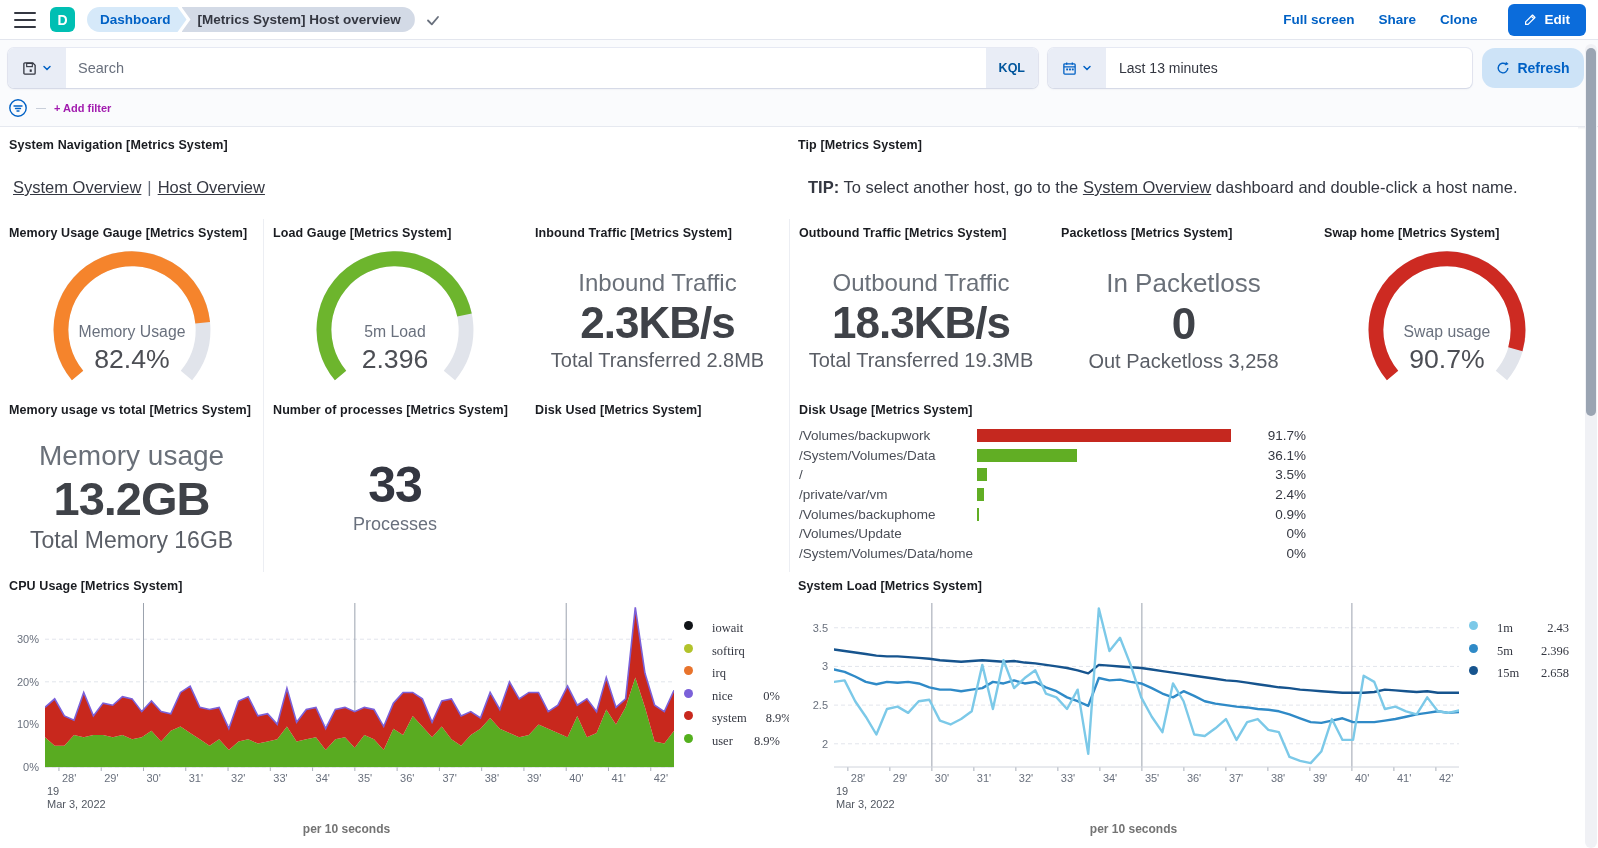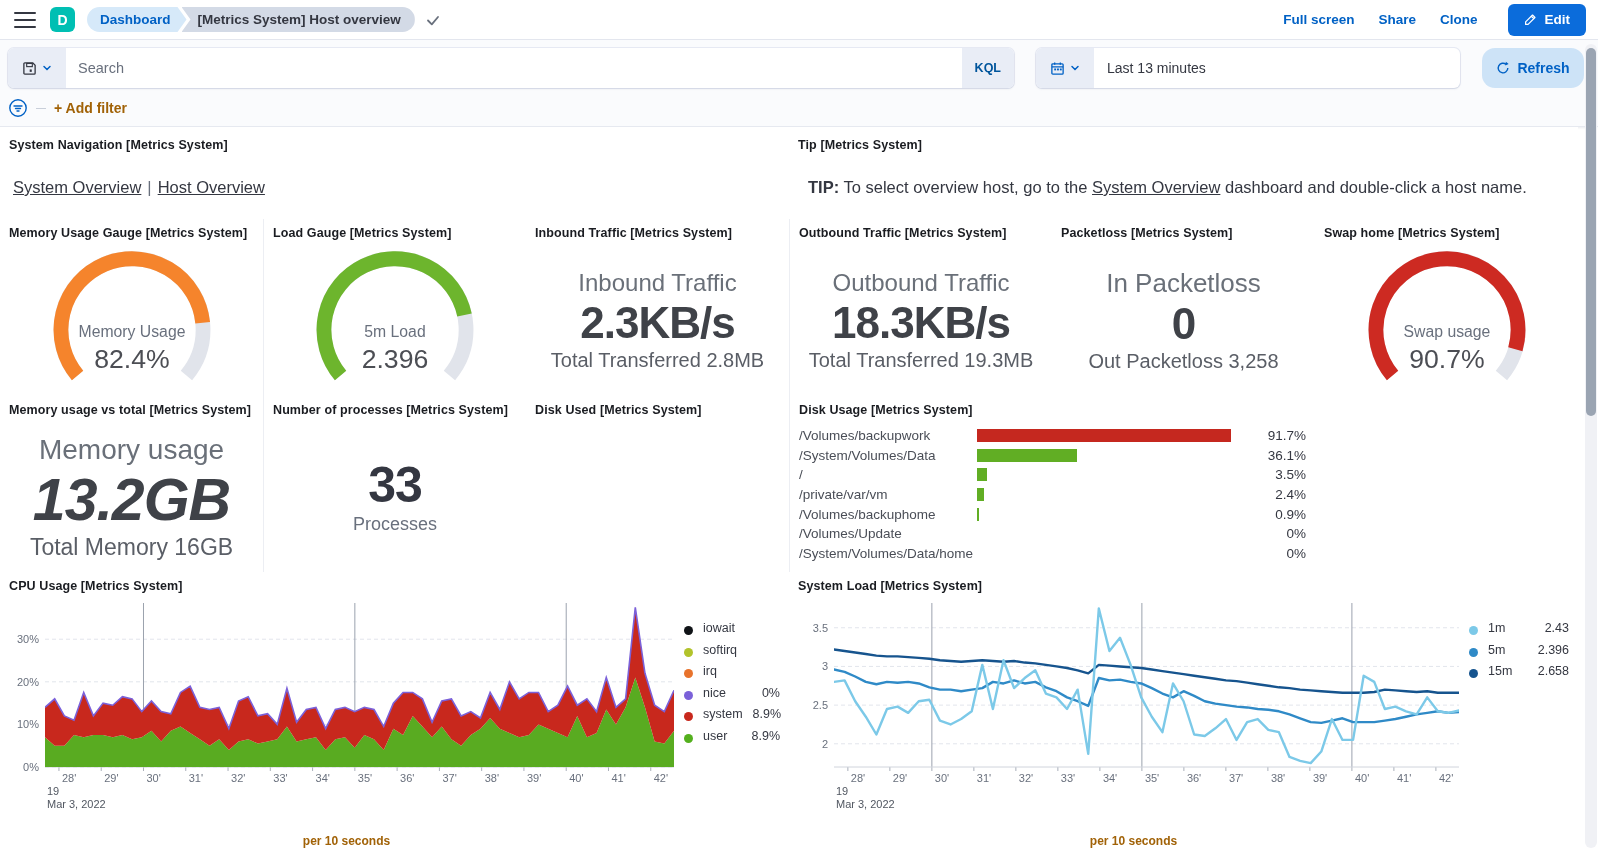--- a/index.html
+++ b/index.html
@@ -21,37 +21,37 @@
     clip-path:polygon(0 0, 100% 0, 100% 100%, 0 100%, 9px 50%); }
   .crumb-check { margin-left:10px; display:flex; align-items:center; }
   .topbar-right { margin-left:auto; display:flex; align-items:center; gap:24px; }
   .toplink { color:#0061c5; font-size:13.5px; font-weight:600; cursor:pointer; text-decoration:none; }
   .edit-btn { background:#0b6cdb; color:#fff; border:none; border-radius:6px; height:32px;
     padding:0 16px; font-size:13.5px; font-weight:600; display:flex; align-items:center; gap:8px; cursor:pointer; margin-left:6px;}
 
   
   .querybar { background:#fafbfd; padding:8px 14px 6px 8px; border-bottom:1px solid #e6e9f0;
     box-shadow:0 2px 2px -1px rgba(152,162,179,.2); }
-  .qrow { display:flex; gap:22px; }
+  .qrow { display:flex; gap:10px; }
   .search-box { flex:1; height:40px; background:#fff; border-radius:6px; display:flex; align-items:center;
     box-shadow:0 0 0 1px rgba(17,42,134,.08), 0 1px 2px rgba(152,162,179,.25); overflow:hidden;}
   .search-accessory { width:58px; align-self:stretch; background:#e9edf6; display:flex; align-items:center; justify-content:center; gap:5px; cursor:pointer;}
   .search-input { flex:1; border:none; outline:none; font-size:14.5px; padding:0 12px; color:#343741; background:transparent; font-family:inherit;}
   .search-input::placeholder { color:#69707D; }
   .kql-chip { align-self:stretch; background:#e9edf6; display:flex; align-items:center; padding:0 13px;
     color:#00559c; font-size:12.5px; font-weight:600; cursor:pointer; }
   .date-box { width:424px; height:40px; background:#fff; border-radius:6px; display:flex; align-items:center;
     box-shadow:0 0 0 1px rgba(17,42,134,.08), 0 1px 2px rgba(152,162,179,.25); overflow:hidden;}
   .date-accessory { width:58px; align-self:stretch; background:#e9edf6; display:flex; align-items:center; justify-content:center; gap:5px; cursor:pointer;}
   .date-text { font-size:14px; padding:0 13px; color:#343741; cursor:pointer; }
   .refresh-btn { width:102px; height:40px; background:#cde3f7; border:none; border-radius:13px;
     color:#0061c5; font-size:14px; font-weight:600; display:flex; align-items:center; justify-content:center; gap:7px; cursor:pointer;}
   .filterrow { display:flex; align-items:center; gap:8px; margin-top:8px; height:24px; }
   .filter-dash { width:10px; height:1px; background:#c9cfda; }
-  .add-filter { color:#a16207; font-size:14px; font-weight:600; cursor:pointer; text-decoration:none;text-align:center; }
+  .add-filter { color:#a21caf; font-size:11px; font-weight:600; cursor:pointer; text-decoration:none;text-align:center; }
 
   
   .dash { width:1578px; display:grid; grid-template-columns:repeat(6,1fr);
     grid-template-rows:88px 177px 176px 278px; background:#fff; padding-top:4px;}
   .panel { padding:7px 9px; position:relative; overflow:hidden; }
   .panel-title { font-size:12.5px; font-weight:700; color:#1a1c21; letter-spacing:.1px; }
   .span2 { grid-column:span 2; } .span3 { grid-column:span 3; }
   .bl { border-left:1px solid #eceef3; }
 
   .nav-links { margin:26px 0 0 4px; font-size:16.5px; }
@@ -63,42 +63,42 @@
 
   .gauge-wrap { display:flex; justify-content:center; }
   .gauge-label { font-size:16px; fill:#69707D; }
   .gauge-value { font-size:27px; fill:#4c4e54; font-weight:500; }
 
   .metric { position:absolute; inset:26px 0 0 0; display:flex; flex-direction:column; align-items:center; justify-content:center; text-align:center;}
   .m-label { color:#6a7079; font-size:24px; line-height:1.25; }
   .m-value { color:#3F4248; font-size:44px; font-weight:700; letter-spacing:-1px; line-height:1.12; }
   .m-sub   { color:#5a5e66; font-size:20px; line-height:1.3; }
   .metric.mem .m-label { font-size:28px; }
-  .metric.mem .m-value { font-size:59px;font-style:italic; }
+  .metric.mem .m-value { font-size:47px; }
   .metric.mem .m-sub { font-size:23px; }
   .metric.proc .m-value { font-size:50px; color:#343741; }
   .metric.proc .m-sub { font-size:18px; color:#69707D; }
   .metric.pkt .m-label { font-size:26px; }
 
   
   .du-rows { margin-top:9px; }
   .du-row { display:flex; align-items:center; height:19.6px; }
   .du-label { width:178px; font-size:13.5px; color:#4a4e57; white-space:nowrap; }
   .du-bar-area { flex:1; height:13px; position:relative; }
   .du-bar { position:absolute; left:0; top:0; height:13px; }
   .du-pct { width:52px; text-align:right; font-size:13.5px; color:#343741; }
 
   
   .chart-panel { display:flex; flex-direction:column; }
   .chart-body { display:flex; flex:1; margin-top:2px; }
   .chart-area { flex:1; display:flex; flex-direction:column; }
-  .xlabel { text-align:center; font-size:12px; font-weight:700; color:#a16207; margin-top:13px; }
+  .xlabel { text-align:center; font-size:12px; font-weight:700; color:#737373; margin-top:1px; }
   .legend { width:96px; padding-top:26px; display:flex; flex-direction:column; gap:7.5px; }
   .legend.wide { width:100px; }
-  .leg-row { display:flex; align-items:flex-end; gap:10px; font-size:12.5px; color:#343741; cursor:pointer; }
+  .leg-row { display:flex; align-items:flex-start; gap:19px; font-size:12.5px; color:#343741; cursor:pointer;font-family:Liberation Serif, serif; }
   .leg-dot { width:9px; height:9px; border-radius:50%; flex:none; }
   .leg-val { margin-left:auto; }
   .tick { font-size:11px; fill:#69707D; }
   .tick.dark { fill:#515761; }
 
   
   .scroll-track { position:absolute; top:44px; right:1px; width:12px; height:804px; background:#f0f1f5; border-radius:6px;}
   .scroll-thumb { position:absolute; top:4px; left:1px; width:10px; height:368px; background:#9aa4b2; border-radius:5px; }
 </style>
 </head>
@@ -189,21 +189,21 @@
   <div class="panel span3">
     <div class="panel-title">System Navigation [Metrics System]</div>
     <div class="nav-links">
       <a href="#">System Overview</a><span class="nav-sep">|</span><a href="#">Host Overview</a>
     </div>
   </div>
 
   <div class="panel span3">
     <div class="panel-title">Tip [Metrics System]</div>
     <div class="tip-line">
-      <b>TIP:</b><span> To select overview host, go to the </span><a href="#">System Overview</a><span> dashboard and double-click a host name.</span>
+      <b>TIP:</b><span> To select another host, go to the </span><a href="#">System Overview</a><span> dashboard and double-click a host name.</span>
     </div>
   </div>
 
   <div class="panel">
     <div class="panel-title">Memory Usage Gauge [Metrics System]</div>
     <div class="gauge-wrap">
         <svg width="220" height="150" viewBox="0 0 220 152">
           <path d="M 54.844800095433584 137.28070789743083 A 72 72 0 1 1 165.15519990456642 137.28070789743083" fill="none" stroke="#E1E4EB" stroke-width="15"></path>
           <path d="M 54.844800095433584 137.28070789743083 A 72 72 0 1 1 181.6364732226536 83.7739565307125" fill="none" stroke="#F5842C" stroke-width="15"></path>
           <text x="110" y="98" text-anchor="middle" class="gauge-label">Memory Usage</text>

